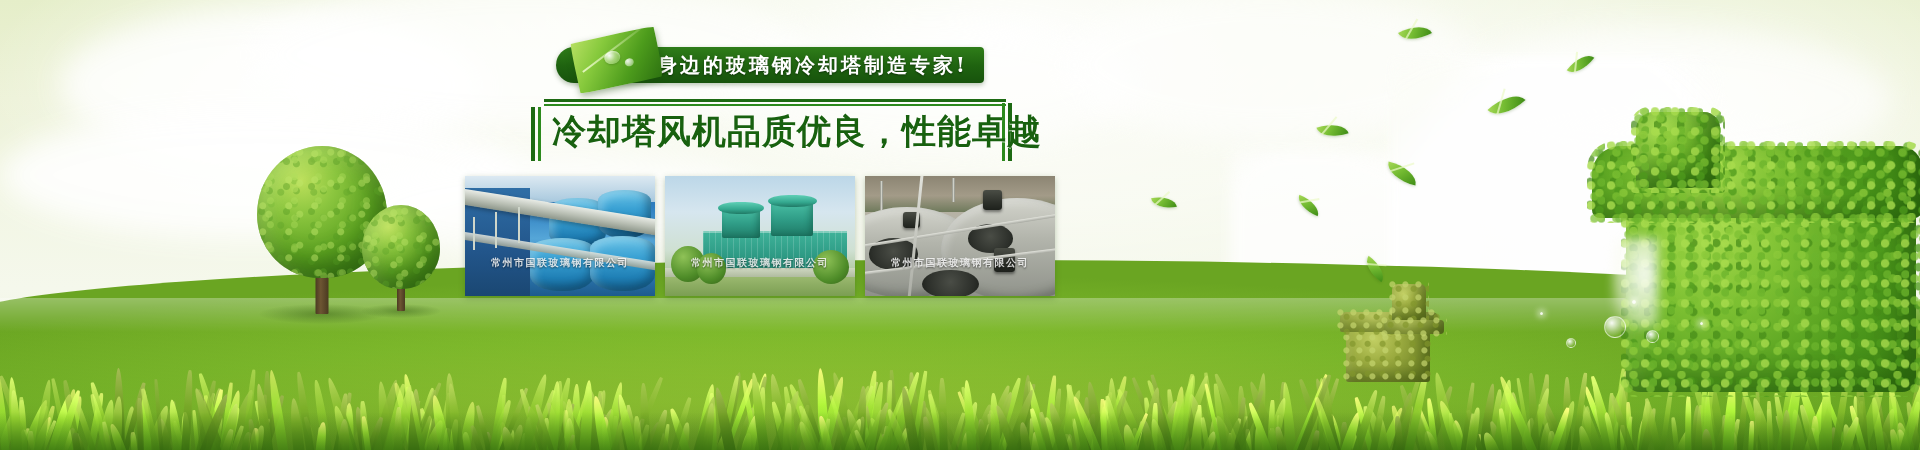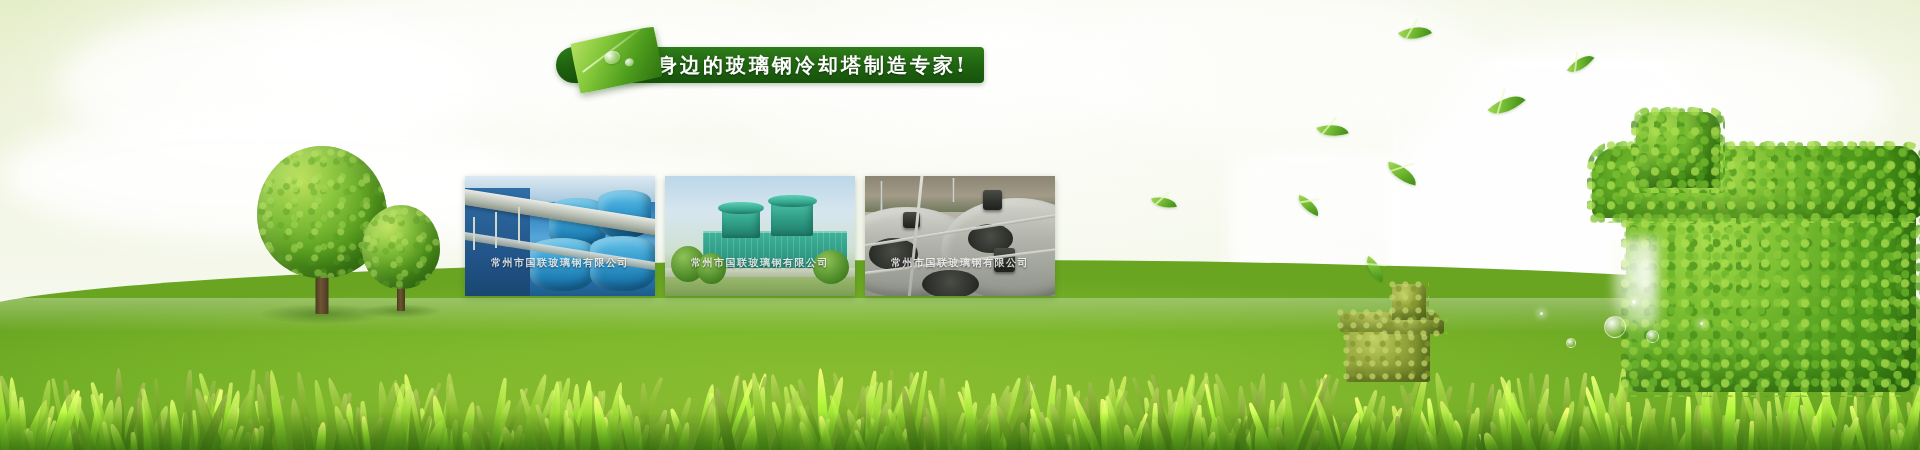--- a/index.html
+++ b/index.html
@@ -2052,20 +2052,29 @@
     <div class="sub-pill">
       <span class="sub-text">您身边的玻璃钢冷却塔制造专家!</span>
     </div>
     <div class="big-leaf">
       <span class="vein"></span>
       <span class="drop"></span>
       <span class="drop2"></span>
     </div>
   </div>
 
+  <div class="headline">
+    <div class="hl-rule-top"></div>
+    <div class="hl-rule-top2"></div>
+    <div class="hl-barL"></div>
+    <div class="hl-barL2"></div>
+    <div class="hl-barR"></div>
+    <div class="hl-barR2"></div>
+    <div class="hl-text">冷却塔风机品质优良，性能卓越</div>
+  </div>
 
   <div class="photos">
 
     <div class="photo p1">
       <div class="sky1"></div>
       <div class="wall"></div>
       <div class="tank" style="left:44%;  top:18%; width:30%; height:42%;"></div>
       <div class="tank" style="left:70%;  top:12%; width:28%; height:40%;"></div>
       <div class="tank" style="left:34%;  top:52%; width:34%; height:44%;"></div>
       <div class="tank" style="left:66%;  top:50%; width:34%; height:46%;"></div>

